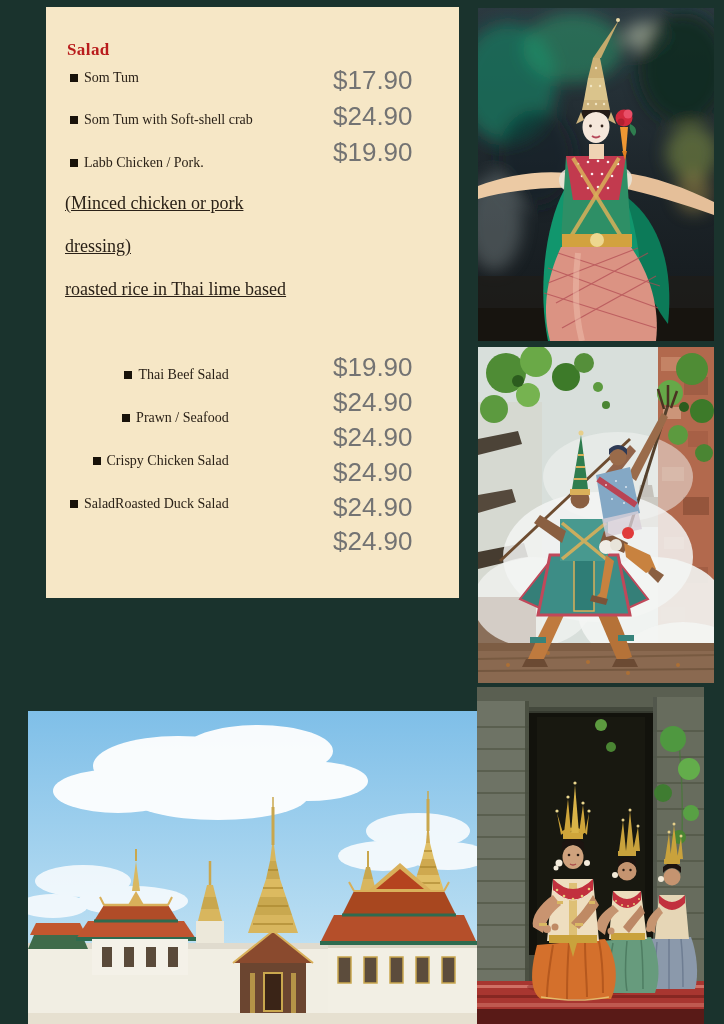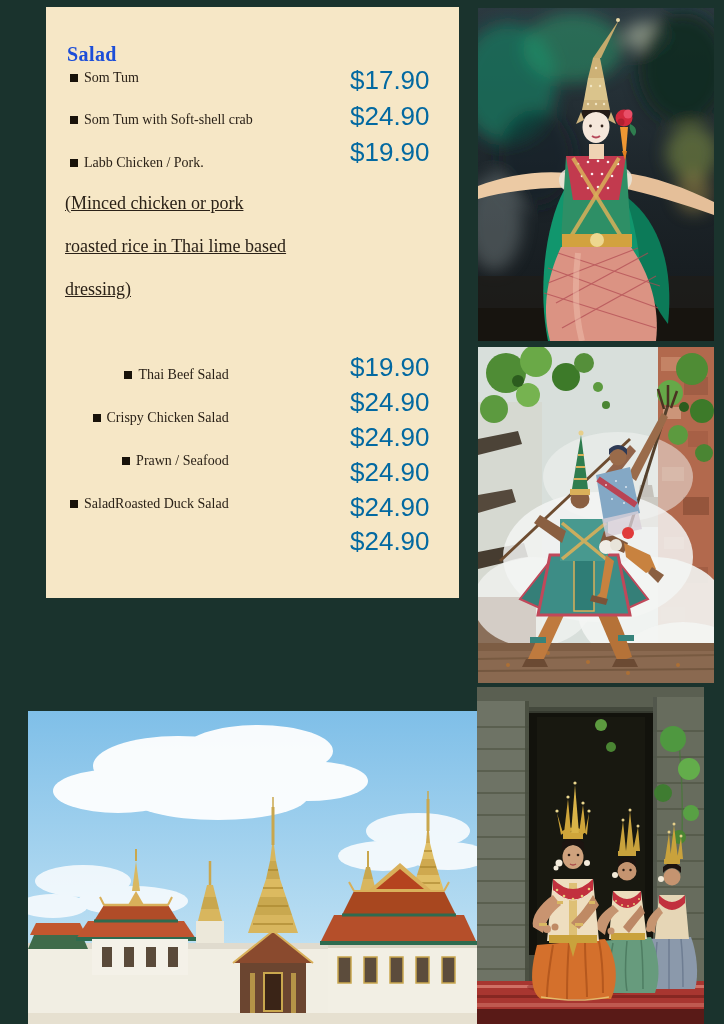--- a/index.html
+++ b/index.html
@@ -1,33 +1,33 @@
 <!DOCTYPE html>
 <html><head>
 <meta charset="utf-8">
 <style>
   html,body{margin:0;padding:0;background:#1a332d;}
   .page{position:relative;width:724px;height:1024px;background:#1a332d;overflow:hidden;
         font-family:"Liberation Serif",serif;}
   
   .panel{position:absolute;left:46px;top:7px;width:413px;height:591px;background:#f6e7c6;}
-  .section-title{position:absolute;left:21px;top:19px;font-size:20px;font-weight:bold;
-                 color:#1d4ed8;letter-spacing:.4px;}
+  .section-title{position:absolute;left:21px;top:19px;font-size:17px;font-weight:bold;
+                 color:#b91c1c;letter-spacing:.4px;}
   ul.items{position:absolute;margin:0;padding:0;list-style:none;left:24px;
            font-size:14px;color:#2a2117;}
   ul.items.g1{top:49.7px;}
   ul.items.g1 li{height:42.5px;}
   ul.items.g2{top:346.5px;}
   ul.items.g2 li{height:43px;justify-content:flex-end;}
   ul.items li{display:flex;align-items:center;}
   .sq{width:8px;height:8px;background:#181209;margin-right:6px;flex:none;}
   .desc{position:absolute;left:19px;top:175px;font-size:18px;color:#2a2117;}
   .desc div{height:43px;display:flex;align-items:center;text-decoration:underline;}
-  .prices{position:absolute;left:304px;font-family:"Liberation Sans",sans-serif;
-          color:#0369a1;font-size:26px;}
+  .prices{position:absolute;left:287px;font-family:"Liberation Sans",sans-serif;
+          color:#737373;font-size:26px;}
   .prices.g1{top:54.9px;}
   .prices.g1 .price{height:36.3px;display:flex;align-items:center;}
   .prices.g2{top:343.6px;}
   .prices.g2 .price{height:34.8px;display:flex;align-items:center;}
   
   figure{margin:0;position:absolute;overflow:hidden;}
   figure svg{display:block;width:100%;height:100%;}
   .photo1{left:478px;top:8px;width:236px;height:333px;}
   .photo2{left:478px;top:347px;width:236px;height:336px;}
   .photo3{left:477px;top:687px;width:227px;height:337px;}
@@ -57,36 +57,36 @@
     </ul>
 
     <div class="prices g1">
       <div class="price">$17.90</div>
       <div class="price">$24.90</div>
       <div class="price">$19.90</div>
     </div>
 
     <div class="desc">
       <div>(Minced chicken or pork</div>
+      <div>dressing)</div>
       <div>roasted rice in Thai lime based</div>
-      <div>dressing)</div>
     </div>
 
     <ul class="items g2">
       <li>
           <span class="sq"></span>
           <span>Thai Beef Salad</span>
         </li>
       <li>
           <span class="sq"></span>
+          <span>Prawn / Seafood</span>
+        </li>
+      <li>
+          <span class="sq"></span>
           <span>Crispy Chicken Salad</span>
-        </li>
-      <li>
-          <span class="sq"></span>
-          <span>Prawn / Seafood</span>
         </li>
       <li>
           <span class="sq"></span>
           <span>SaladRoasted Duck Salad</span>
         </li>
     </ul>
 
     <div class="prices g2">
       <div class="price">$19.90</div>
       <div class="price">$24.90</div>

